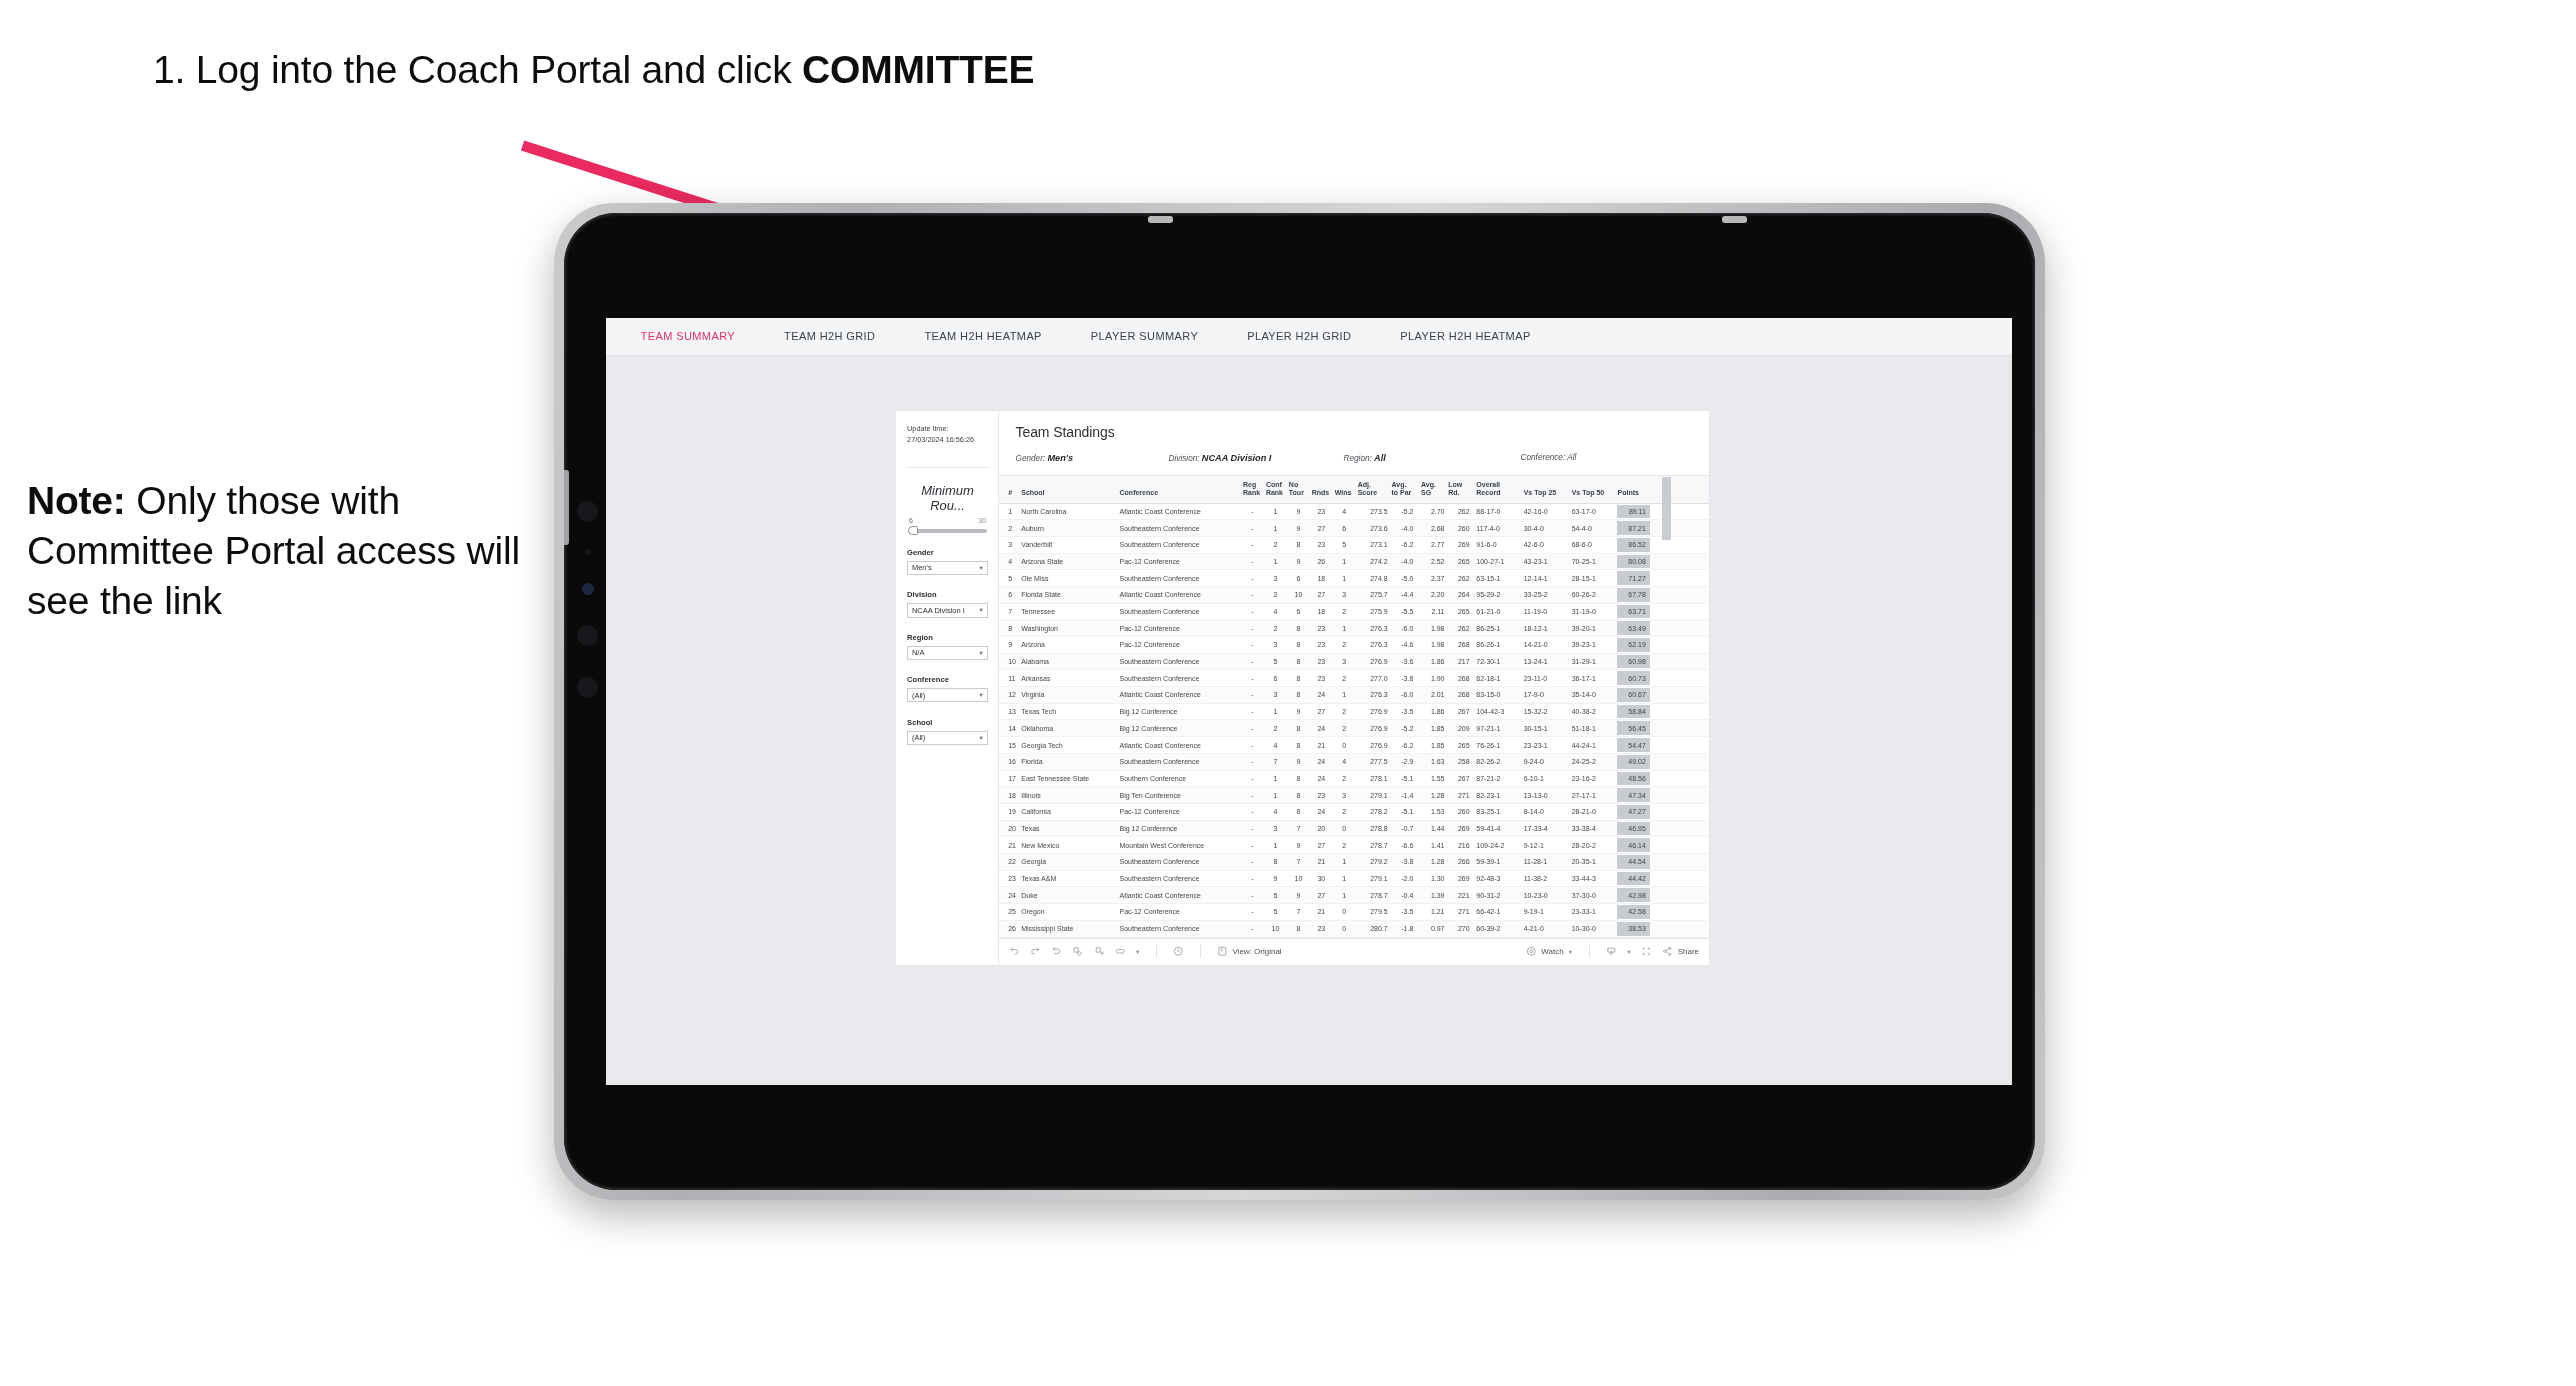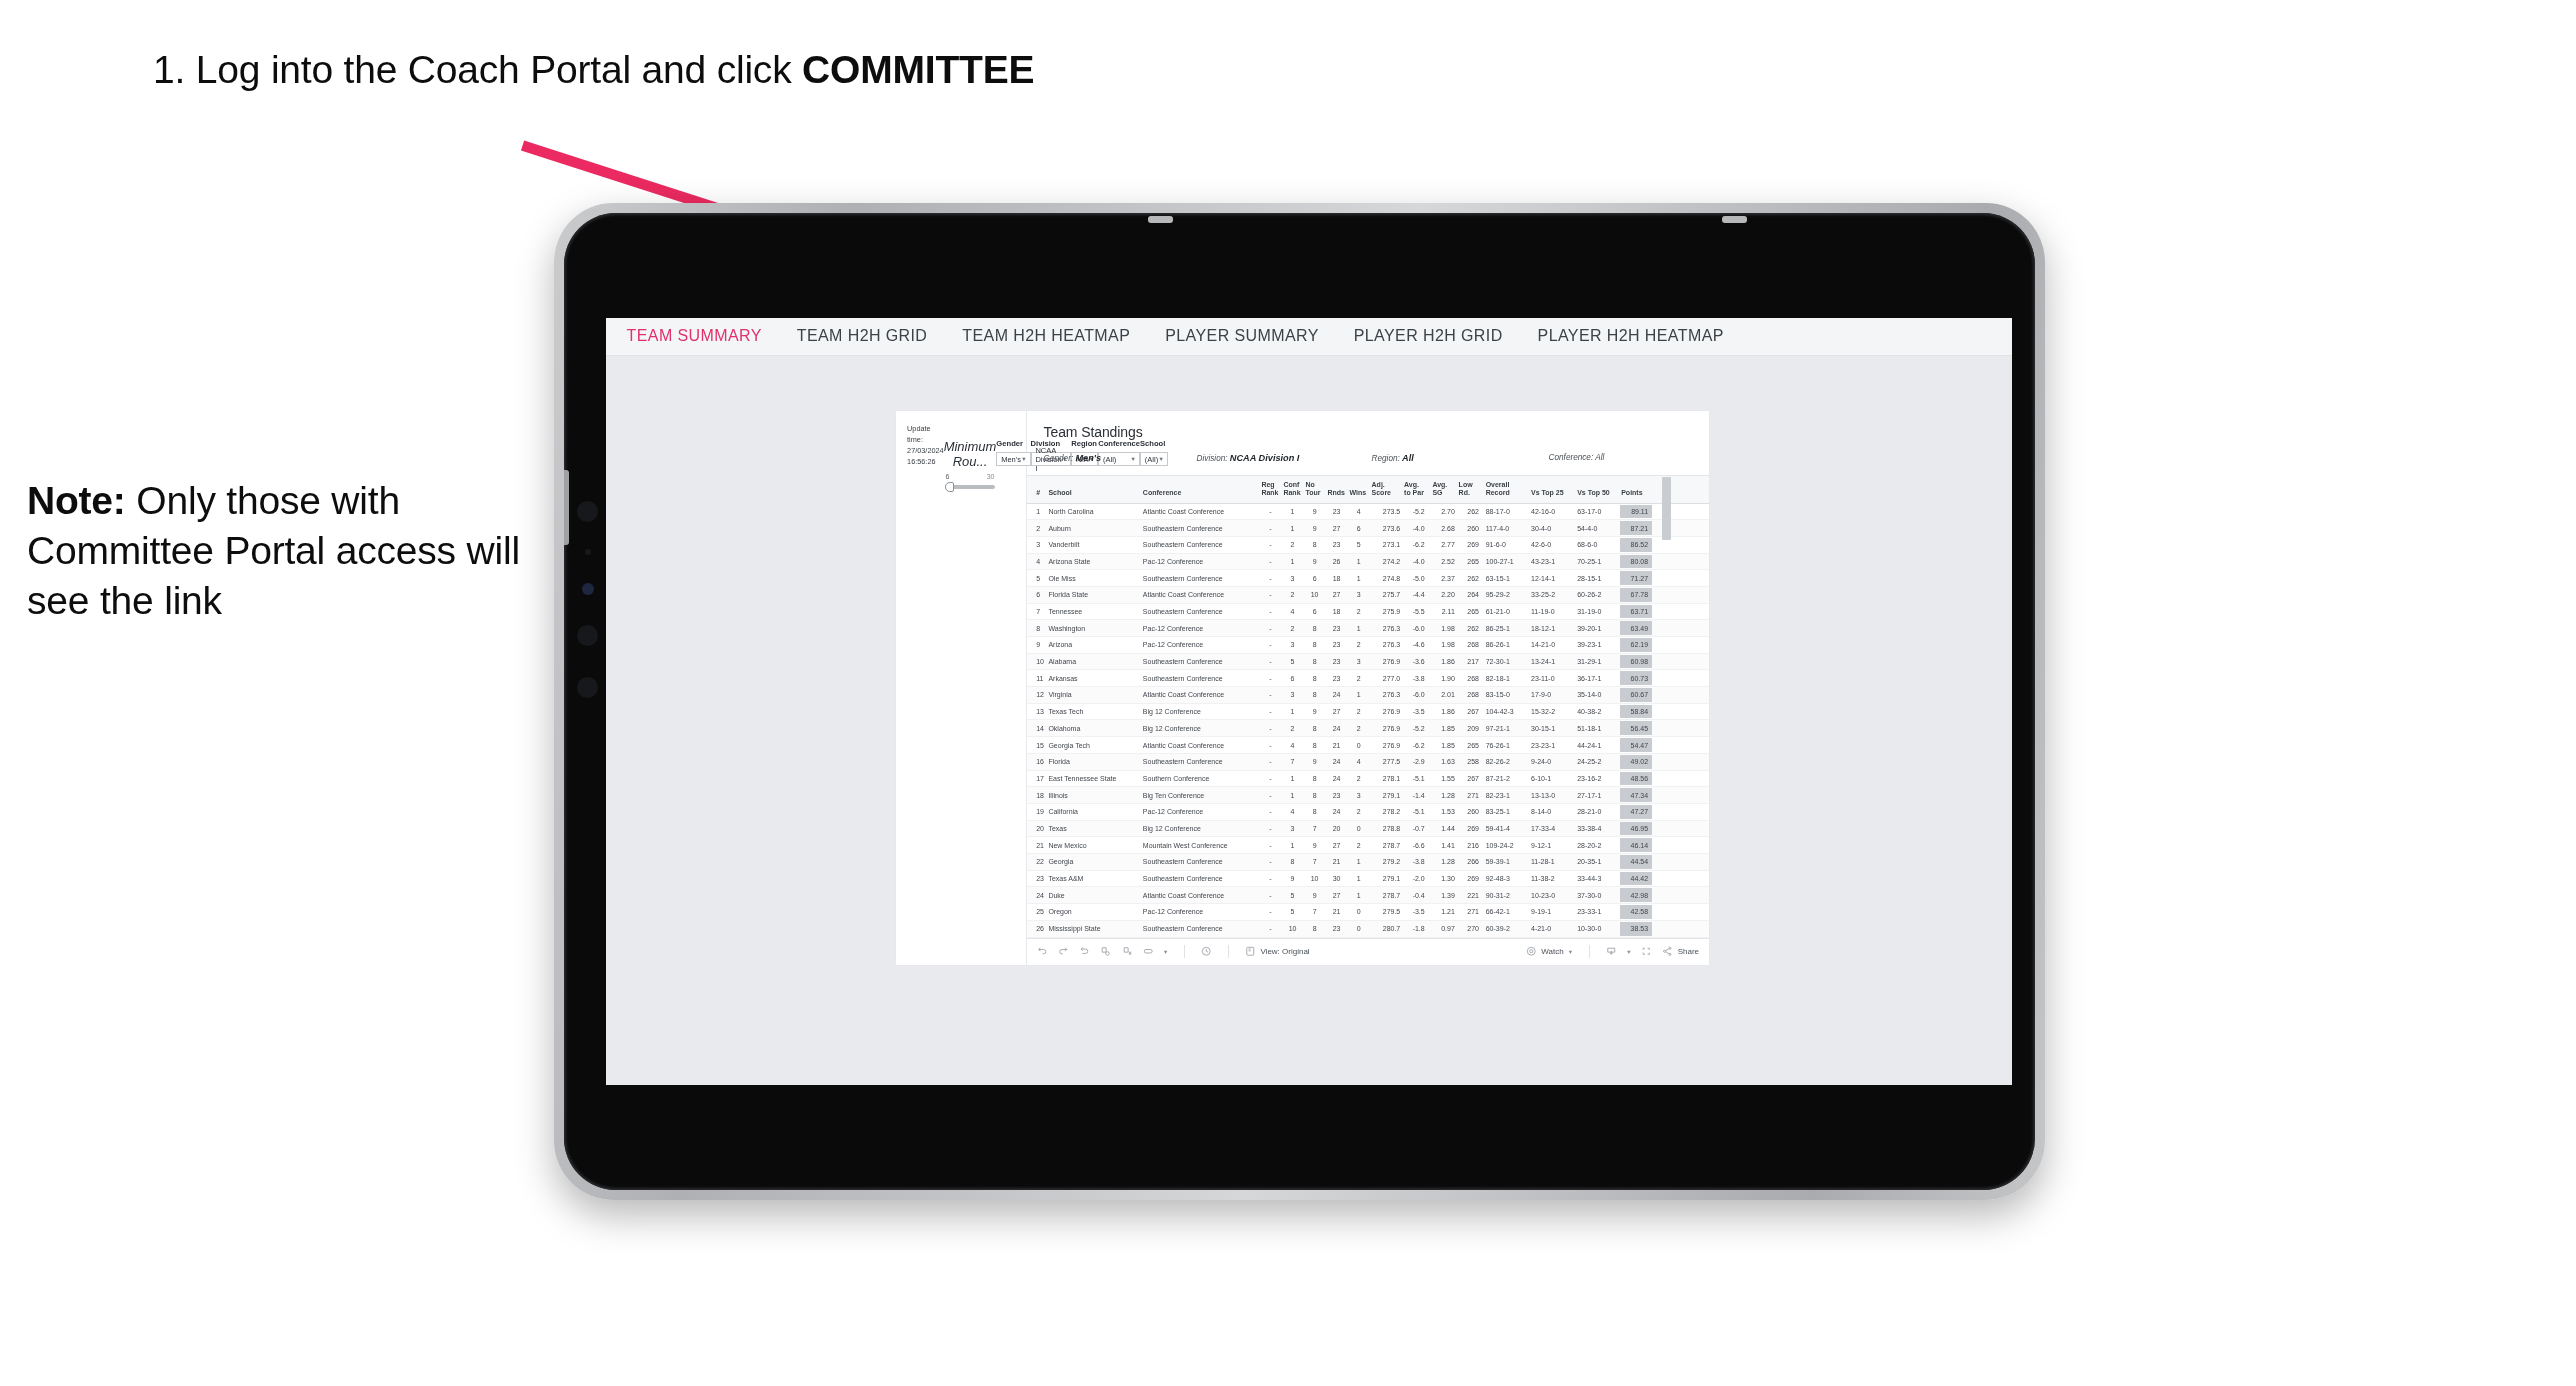--- a/index.html
+++ b/index.html
@@ -96,37 +96,37 @@
     padding: 0 25px; font-size: 13px; color: #3d4349;
   }
   .nav-sep { color: #b9bec3; }
 
   
   .subnav {
     height: 38px; background: #f4f5f7;
     display: flex; align-items: center; padding-left: 21px;
     border-bottom: 1px solid #dfe1e5; gap: 35px;
   }
-  .subnav-item { font-size: 16px; color: #3b4248; letter-spacing: 0.4px; cursor: pointer; }
+  .subnav-item { font-size: 11px; color: #3b4248; letter-spacing: 0.4px; cursor: pointer; margin-left: 14px; }
   .subnav-item.active { color: #e0316a; }
 
   
   .canvas { position: relative; height: 673px; background: #e8eaed; }
   .viz {
     position: absolute; left: 290px; top: 55px;
     width: 813px; height: 554px;
     background: #ffffff; display: flex; flex-direction: column;
     box-shadow: 0 0 0 1px #e6e8eb;
   }
   .viz-main { flex: 1; display: flex; min-height: 0; }
 
   
   .side {
-    width: 131px; border-right: 1px solid #e6e8eb;
-    display: flex; flex-direction: row;
+    width: 103px; border-right: 1px solid #e6e8eb;
+    display: flex; flex-direction: column;
     padding: 13.4px 9.6px 0 11.5px;
   }
   .upd { font-size: 7.3px; color: #3a3f45; line-height: 1.5; }
   .side-div { height: 1px; background: #e4e6e9; margin: 21px 0 0 0; }
   .flt { margin-top: 15.3px; }
   .flt-title { font-size: 7.6px; font-weight: 700; color: #2b3036; margin-bottom: 3.8px; }
   .flt-title.ctr { text-align: center; font-weight: 400; font-size: 13px; color:#2b3036;font-style:italic; }
   .slider-nums {
     display: flex; justify-content: space-between;
     font-size: 7px; color: #5c6268; padding: 0 1.9px 1.9px 1.9px;

